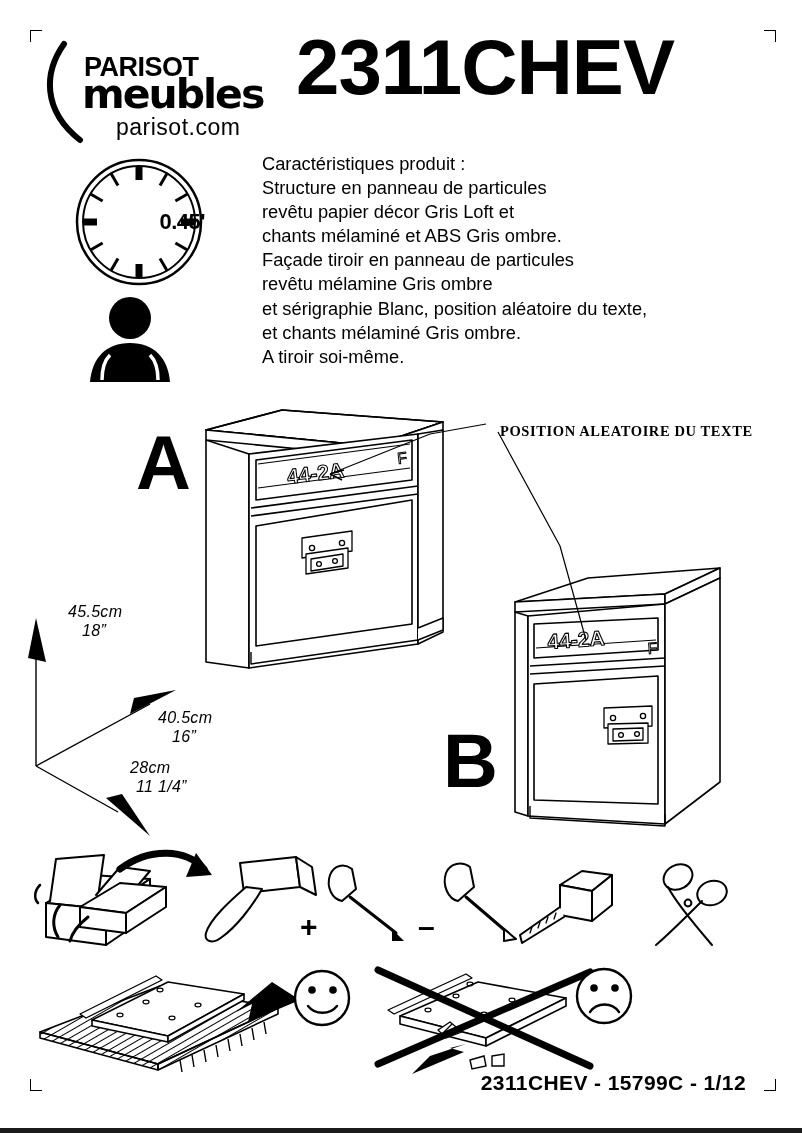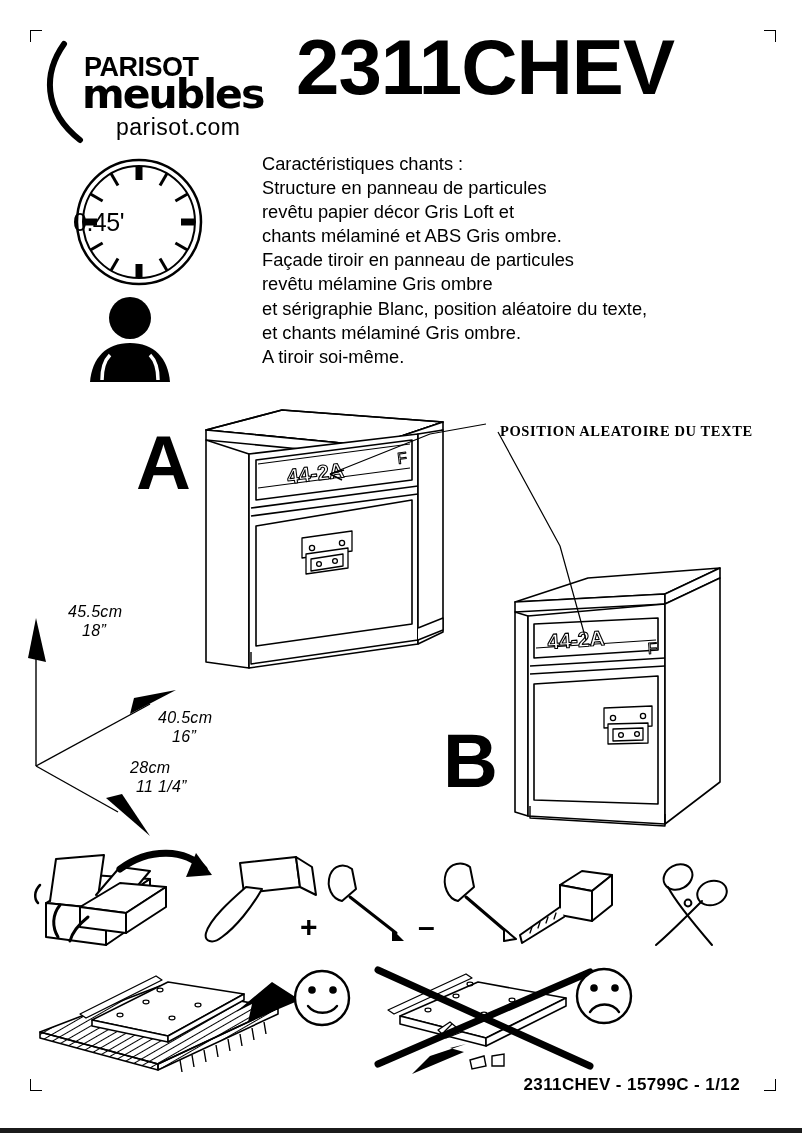--- a/index.html
+++ b/index.html
@@ -58,23 +58,23 @@
   
   .clock-wrap {
     position: absolute;
     left: 73px; top: 156px;
     width: 132px; height: 132px;
   }
   .clock-time {
     position: absolute;
     left: 0; right: 0; top: 50%;
     transform: translateY(-50%);
-    text-align: left;
-    font-size: 25px;
-    font-weight: normal;
+    text-align: right;
+    font-size: 22px;
+    font-weight: bold;
     letter-spacing: -0.5px;
   }
   .person-wrap {
     position: absolute;
     left: 86px; top: 296px;
     width: 88px; height: 86px;
   }
 
   
   .desc {
@@ -135,22 +135,22 @@
     width: 802px; height: 115px;
   }
   .advice {
     position: absolute;
     left: 0; top: 960px;
     width: 802px; height: 125px;
   }
 
   .footer {
     position: absolute;
-    right: 62px; bottom: 38px;
-    font-size: 17px;
+    right: 56px; bottom: 38px;
+    font-size: 21px;
     font-weight: bold;
     letter-spacing: 0.4px;
     white-space: nowrap;
   }
 
   svg { overflow: visible; }
 </style>
 </head>
 <body>
 
@@ -201,21 +201,21 @@
   <div class="person-wrap">
     <svg width="88" height="86" viewBox="0 0 88 86">
       <circle cx="44" cy="22" r="21" fill="#000"></circle>
       <path d="M44 47 C20 47, 6 62, 4 86 L84 86 C82 62, 68 47, 44 47 Z" fill="#000"></path>
       <path d="M16 84 C16 72, 19 64, 24 59" fill="none" stroke="#fff" stroke-width="3.5"></path>
       <path d="M72 84 C72 72, 69 64, 64 59" fill="none" stroke="#fff" stroke-width="3.5"></path>
     </svg>
   </div>
 
   <div class="desc">
-    <div>Caractéristiques chants :</div>
+    <div>Caractéristiques produit :</div>
     <div>Structure en panneau de particules</div>
     <div>revêtu papier décor Gris Loft et</div>
     <div>chants mélaminé et ABS Gris ombre.</div>
     <div>Façade tiroir en panneau de particules</div>
     <div>revêtu mélamine Gris ombre</div>
     <div>et sérigraphie Blanc, position aléatoire du texte,</div>
     <div>et chants mélaminé Gris ombre.</div>
     <div>A tiroir soi-même.</div>
   </div>
 

